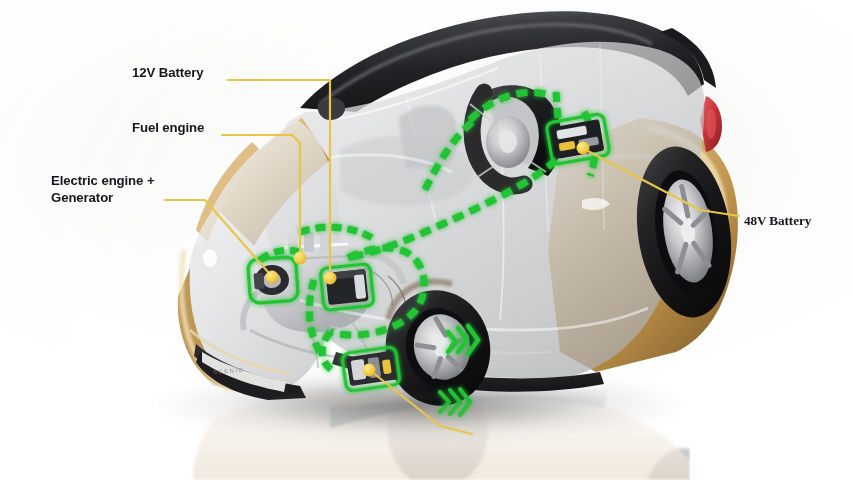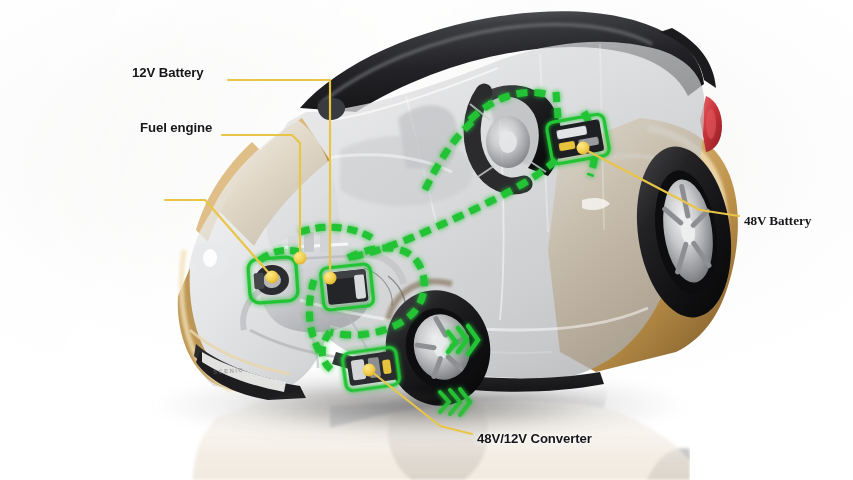--- a/index.html
+++ b/index.html
@@ -397,19 +397,20 @@
     <g id="markers">
         <circle cx="330" cy="278" r="6.5" fill="url(#gMarker)"></circle>
         <circle cx="300" cy="258" r="6.5" fill="url(#gMarker)"></circle>
         <circle cx="272" cy="277" r="6.5" fill="url(#gMarker)"></circle>
         <circle cx="583" cy="148" r="6.5" fill="url(#gMarker)"></circle>
         <circle cx="369" cy="370" r="6.5" fill="url(#gMarker)"></circle>
       </g>
   </svg>
 
   <div class="label" id="label-0" style="left: 132px; top: 64px;">12V Battery</div>
-  <div class="label" id="label-1" style="left: 140px; top: 119px;">Fuel engine</div>
+  <div class="label" id="label-1" style="left: 132px; top: 119px;">Fuel engine</div>
+  <div class="label" id="label-2" style="left: 51px; top: 172px;">Electric engine +
+Generator</div>
   <div class="label" id="label-3" style="left: 744px; top: 212px; font-family: Liberation Serif, serif;">48V Battery</div>
-  <div class="label" id="label-4" style="left: 477px; top: 430px;">48V/12V Converter</div>
 
   <div class="badge-text" id="vehicle-badge" style="left: 213px; top: 368px;">SCENIC</div>
 
 </div>
 
 </body></html>

